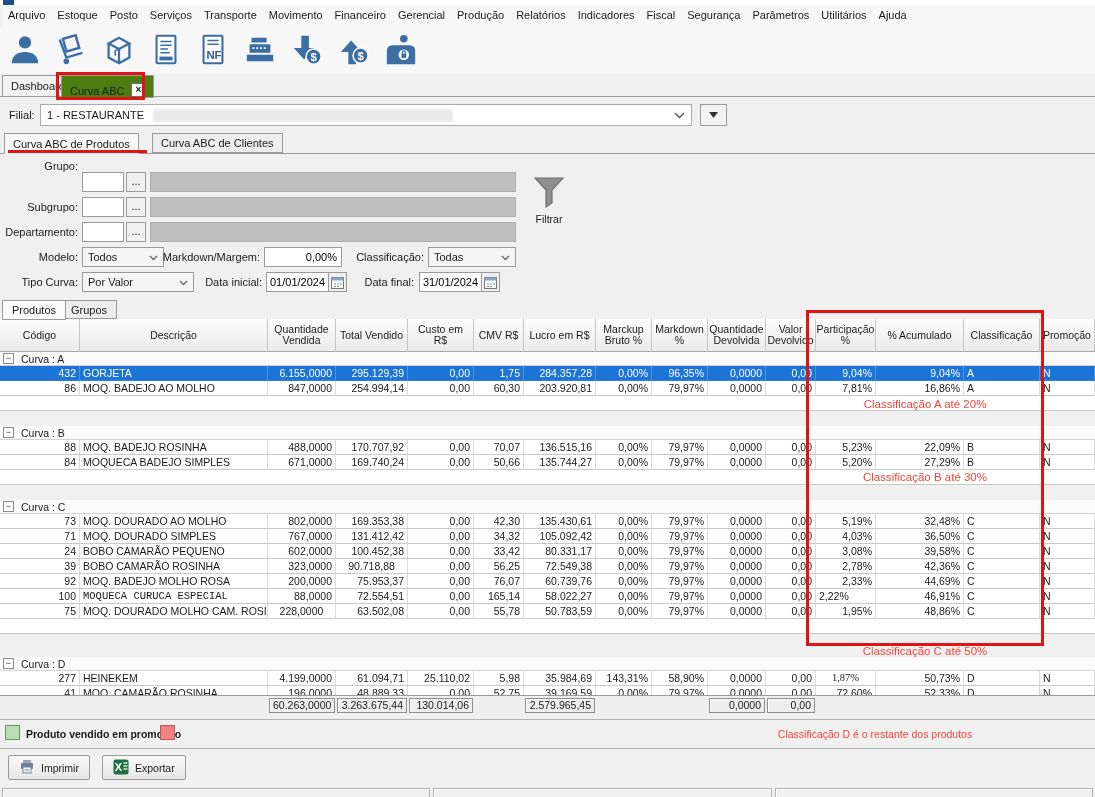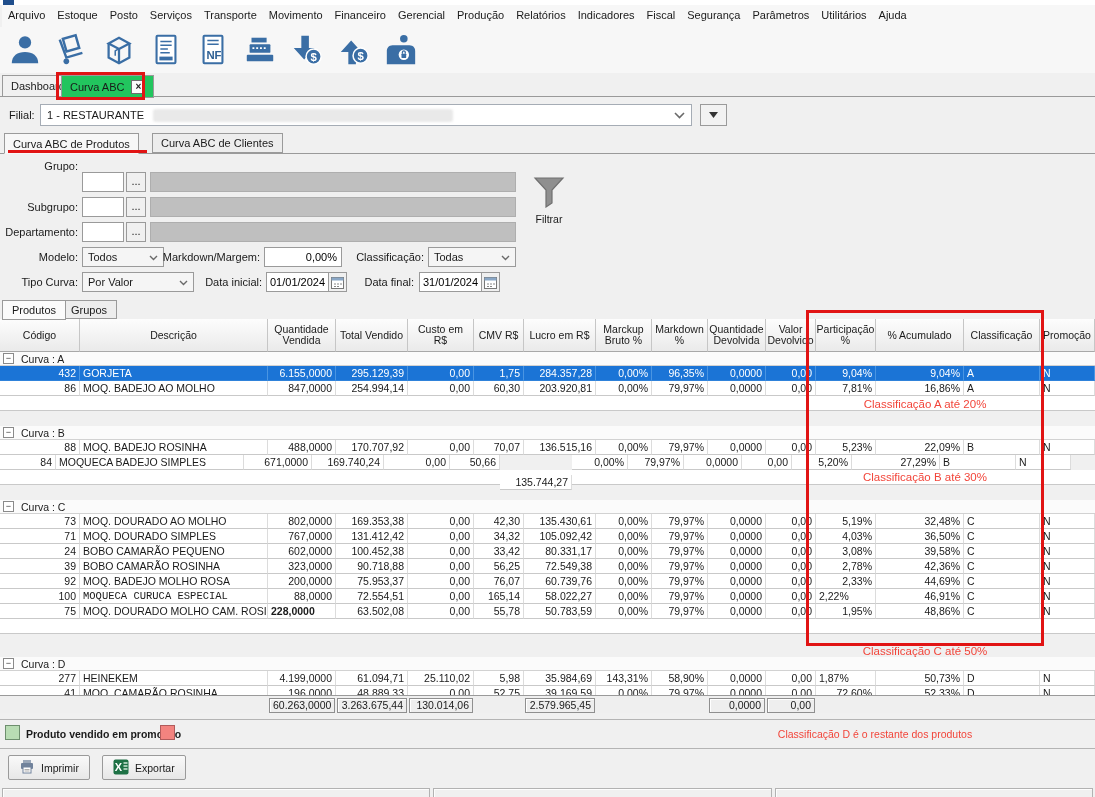--- a/index.html
+++ b/index.html
@@ -14,21 +14,21 @@
   .menu-item{display:inline-block;font-size:11px;padding:4px 6px 0;height:22px;}
 
   
   .toolbar{position:absolute;top:27px;left:0;right:0;height:46px;background:#f7f7f7;display:flex;align-items:center;padding-left:6px;gap:9px;}
   .tbicon{width:38px;height:38px;display:flex;align-items:center;justify-content:center;}
 
   
   .tabline{position:absolute;top:96px;left:0;right:0;border-top:1px solid #9a9a9a;}
   .doc-tab{position:absolute;top:75px;height:22px;border:1px solid #9a9a9a;background:#f1f1f1;
            font-size:11px;display:flex;align-items:center;gap:7px;padding:0 8px;}
-  .doc-tab.active{background:#22c55e;height:23px;z-index:2;}
+  .doc-tab.active{background:#4d7c0f;height:23px;z-index:2;align-items:flex-end;}
   .tab-close{width:14px;height:14px;border:1px solid #6e6e6e;background:#fbfbfb;font-size:10px;
              line-height:12px;text-align:center;font-weight:bold;color:#222;}
   .tab-redbox{position:absolute;left:56px;top:72px;width:89px;height:28px;border:3px solid #e11414;z-index:3;pointer-events:none;}
 
   
   .filial-label{position:absolute;left:9px;top:109px;font-size:11px;}
   .filial-combo{position:absolute;left:40px;top:104px;width:652px;height:22px;background:#fff;
                 border:1px solid #a5acb5;display:flex;align-items:center;font-size:11px;padding:0 6px;}
   .filial-combo .chev{margin-left:auto;}
   .redacted{position:absolute;left:112px;top:4px;width:300px;height:13px;background:#e9e9e9;border-radius:3px;filter:blur(1px);}
@@ -365,27 +365,27 @@
           <div class="cell" style="width: 56px; text-align: right;">0,00%</div>
           <div class="cell" style="width: 56px; text-align: right;">79,97%</div>
           <div class="cell" style="width: 58px; text-align: right;">0,0000</div>
           <div class="cell" style="width: 50px; text-align: right;">0,00</div>
           <div class="cell" style="width: 60px; text-align: right;">5,23%</div>
           <div class="cell" style="width: 88px; text-align: right;">22,09%</div>
           <div class="cell" style="width: 76px; text-align: left;">B</div>
           <div class="cell" style="width: 55px; text-align: left;">N</div>
         </div>
         <div class="grid-row">
-          <div class="cell" style="width: 56px; text-align: right;">84</div>
+          <div class="cell" style="width: 80px; text-align: right;">84</div>
           <div class="cell" style="width: 188px; text-align: left;">MOQUECA BADEJO SIMPLES</div>
           <div class="cell" style="width: 68px; text-align: right;">671,0000</div>
           <div class="cell" style="width: 72px; text-align: right;">169.740,24</div>
           <div class="cell" style="width: 66px; text-align: right;">0,00</div>
           <div class="cell" style="width: 50px; text-align: right;">50,66</div>
-          <div class="cell" style="width: 72px; text-align: right; margin-top: 20px;">135.744,27</div>
+          <div class="cell" style="width: 72px; text-align: right;">135.744,27</div>
           <div class="cell" style="width: 56px; text-align: right;">0,00%</div>
           <div class="cell" style="width: 56px; text-align: right;">79,97%</div>
           <div class="cell" style="width: 58px; text-align: right;">0,0000</div>
           <div class="cell" style="width: 50px; text-align: right;">0,00</div>
           <div class="cell" style="width: 60px; text-align: right;">5,20%</div>
           <div class="cell" style="width: 88px; text-align: right;">27,29%</div>
           <div class="cell" style="width: 76px; text-align: left;">B</div>
           <div class="cell" style="width: 55px; text-align: left;">N</div>
         </div>
         <div class="ann-row"></div>
@@ -442,21 +442,21 @@
           <div class="cell" style="width: 50px; text-align: right;">0,00</div>
           <div class="cell" style="width: 60px; text-align: right;">3,08%</div>
           <div class="cell" style="width: 88px; text-align: right;">39,58%</div>
           <div class="cell" style="width: 76px; text-align: left;">C</div>
           <div class="cell" style="width: 55px; text-align: left;">N</div>
         </div>
         <div class="grid-row">
           <div class="cell" style="width: 80px; text-align: right;">39</div>
           <div class="cell" style="width: 188px; text-align: left;">BOBO CAMARÃO ROSINHA</div>
           <div class="cell" style="width: 68px; text-align: right;">323,0000</div>
-          <div class="cell" style="width: 72px; text-align: right;">90.718,88</div>
+          <div class="cell" style="width: 72px; text-align: center;">90.718,88</div>
           <div class="cell" style="width: 66px; text-align: right;">0,00</div>
           <div class="cell" style="width: 50px; text-align: right;">56,25</div>
           <div class="cell" style="width: 72px; text-align: right;">72.549,38</div>
           <div class="cell" style="width: 56px; text-align: right;">0,00%</div>
           <div class="cell" style="width: 56px; text-align: right;">79,97%</div>
           <div class="cell" style="width: 58px; text-align: right;">0,0000</div>
           <div class="cell" style="width: 50px; text-align: right;">0,00</div>
           <div class="cell" style="width: 60px; text-align: right;">2,78%</div>
           <div class="cell" style="width: 88px; text-align: right;">42,36%</div>
           <div class="cell" style="width: 76px; text-align: left;">C</div>
@@ -492,21 +492,21 @@
           <div class="cell" style="width: 58px; text-align: right;">0,0000</div>
           <div class="cell" style="width: 50px; text-align: right;">0,00</div>
           <div class="cell" style="width: 60px; text-align: left;">2,22%</div>
           <div class="cell" style="width: 88px; text-align: right;">46,91%</div>
           <div class="cell" style="width: 76px; text-align: left;">C</div>
           <div class="cell" style="width: 55px; text-align: left;">N</div>
         </div>
         <div class="grid-row">
           <div class="cell" style="width: 80px; text-align: right;">75</div>
           <div class="cell" style="width: 188px; text-align: left;">MOQ. DOURADO MOLHO CAM. ROSINHA</div>
-          <div class="cell" style="width: 68px; text-align: left; font-weight: bold;">228,0000</div>
+          <div class="cell" style="width: 68px; text-align: center;">228,0000</div>
           <div class="cell" style="width: 72px; text-align: right;">63.502,08</div>
           <div class="cell" style="width: 66px; text-align: right;">0,00</div>
           <div class="cell" style="width: 50px; text-align: right;">55,78</div>
           <div class="cell" style="width: 72px; text-align: right;">50.783,59</div>
           <div class="cell" style="width: 56px; text-align: right;">0,00%</div>
           <div class="cell" style="width: 56px; text-align: right;">79,97%</div>
           <div class="cell" style="width: 58px; text-align: right;">0,0000</div>
           <div class="cell" style="width: 50px; text-align: right;">0,00</div>
           <div class="cell" style="width: 60px; text-align: right;">1,95%</div>
           <div class="cell" style="width: 88px; text-align: right;">48,86%</div>
@@ -524,21 +524,21 @@
           <div class="cell" style="width: 188px; text-align: left;">HEINEKEM</div>
           <div class="cell" style="width: 68px; text-align: right;">4.199,0000</div>
           <div class="cell" style="width: 72px; text-align: right;">61.094,71</div>
           <div class="cell" style="width: 66px; text-align: right;">25.110,02</div>
           <div class="cell" style="width: 50px; text-align: right;">5,98</div>
           <div class="cell" style="width: 72px; text-align: right;">35.984,69</div>
           <div class="cell" style="width: 56px; text-align: right;">143,31%</div>
           <div class="cell" style="width: 56px; text-align: right;">58,90%</div>
           <div class="cell" style="width: 58px; text-align: right;">0,0000</div>
           <div class="cell" style="width: 50px; text-align: right;">0,00</div>
-          <div class="cell" style="width: 60px; text-align: left;">1,87%</div>
+          <div class="cell" style="width: 60px; text-align: center; font-family: Liberation Serif, serif;">1,87%</div>
           <div class="cell" style="width: 88px; text-align: right;">50,73%</div>
           <div class="cell" style="width: 76px; text-align: left;">D</div>
           <div class="cell" style="width: 55px; text-align: left;">N</div>
         </div>
         <div class="grid-row clipped">
           <div class="cell" style="width: 80px; text-align: right;">41</div>
           <div class="cell" style="width: 188px; text-align: left;">MOQ. CAMARÃO ROSINHA</div>
           <div class="cell" style="width: 68px; text-align: right;">196,0000</div>
           <div class="cell" style="width: 72px; text-align: right;">48.889,33</div>
           <div class="cell" style="width: 66px; text-align: right;">0,00</div>

